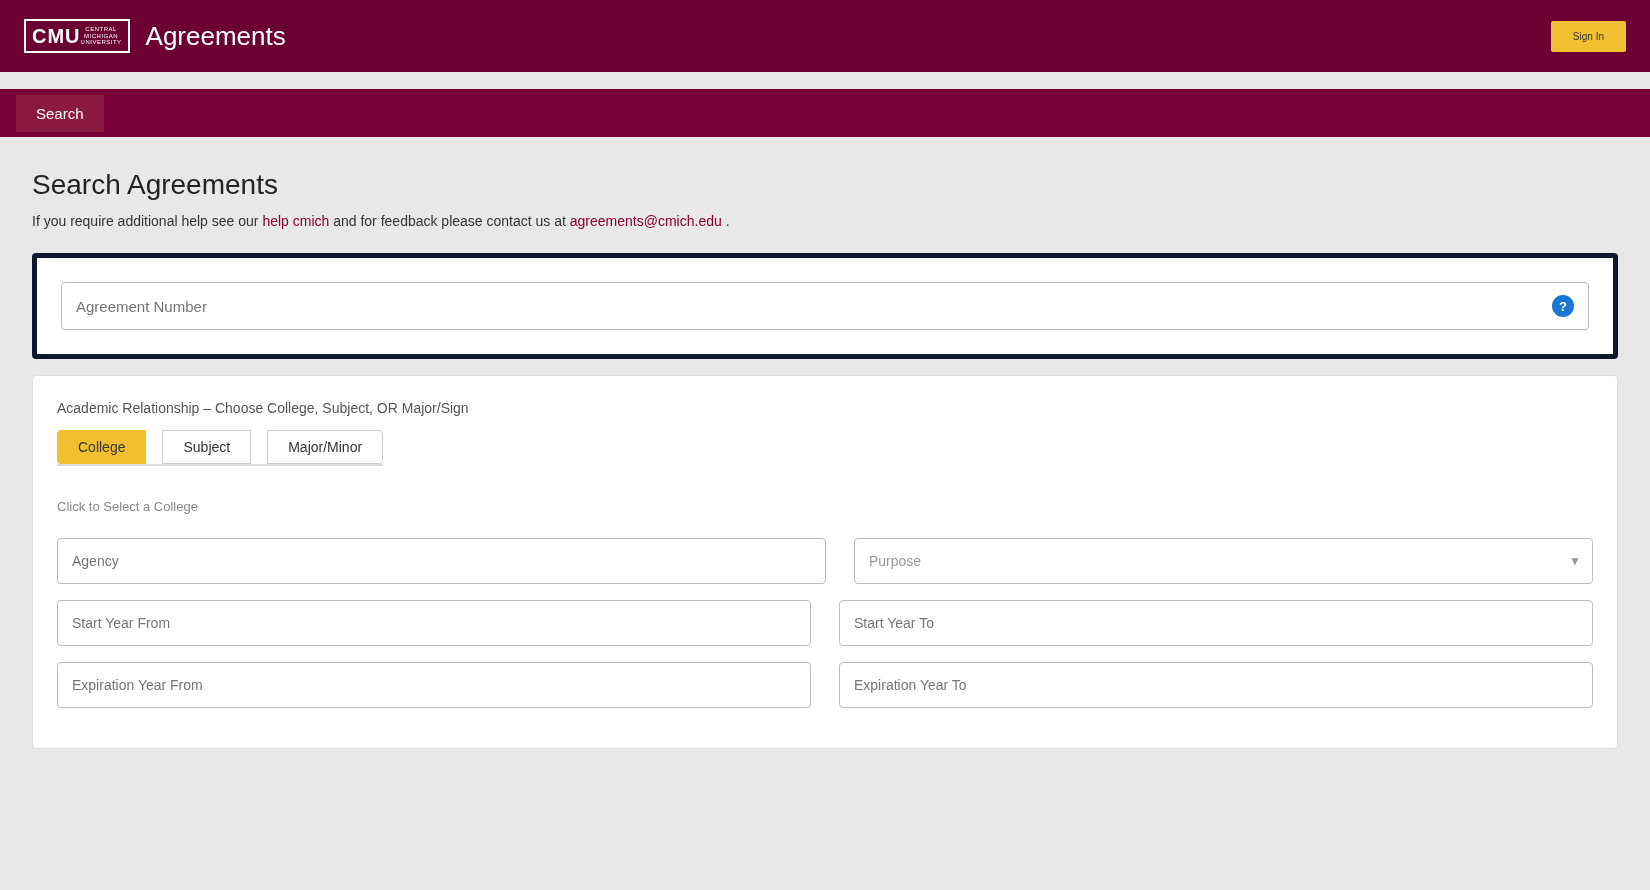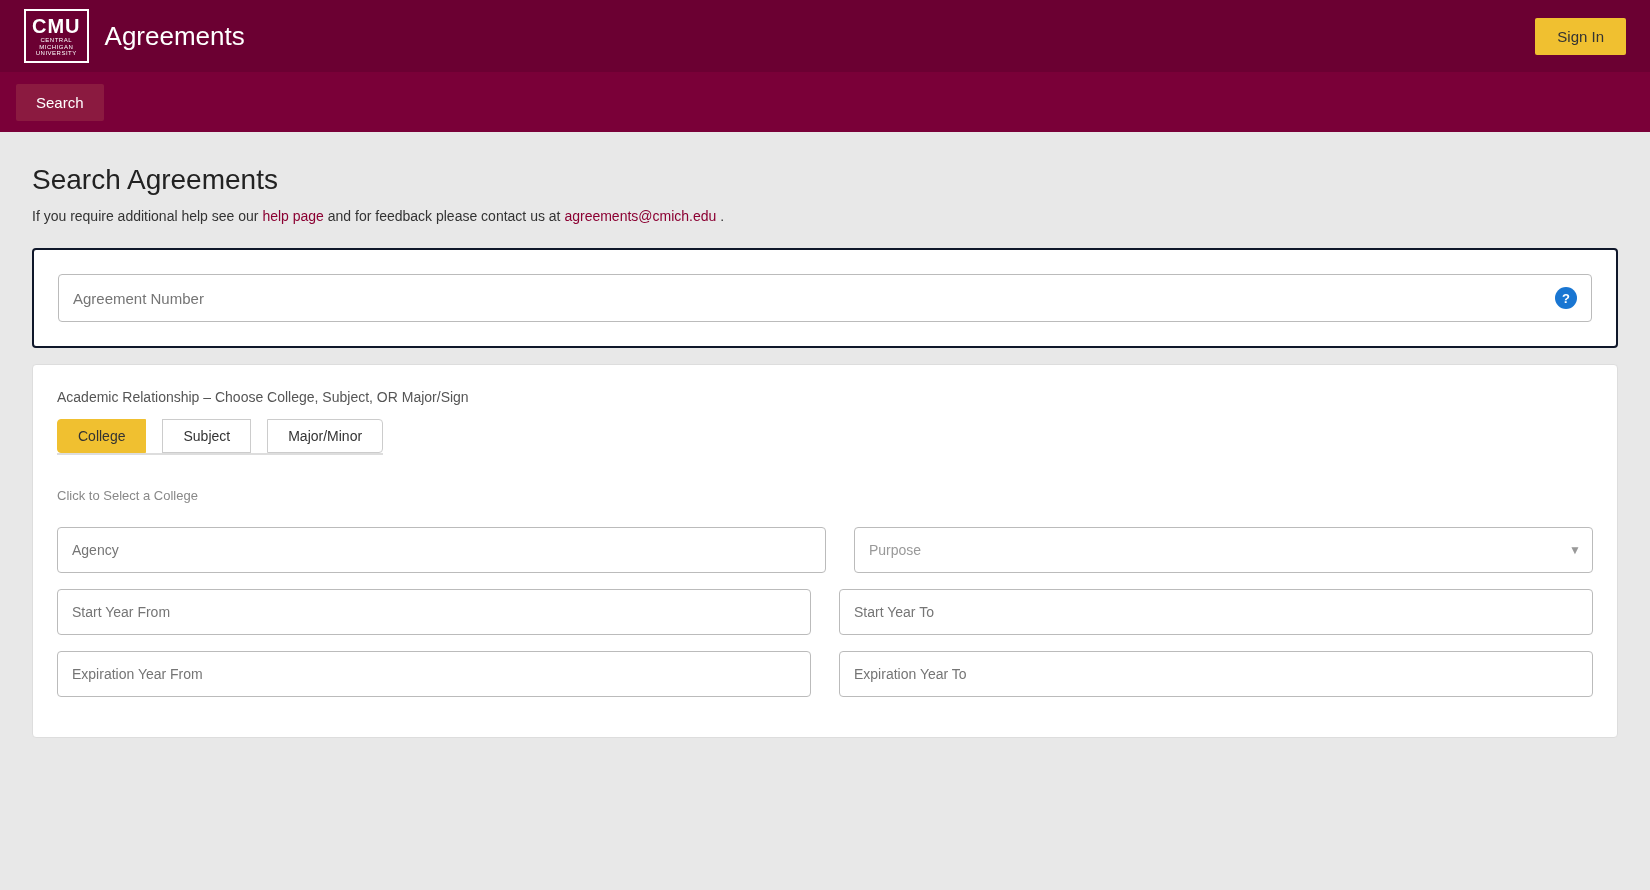--- a/index.html
+++ b/index.html
@@ -33,21 +33,21 @@
 
     .cmu-logo {
       background-color: #6b0032;
       border: 2px solid white;
       color: white;
       font-weight: bold;
       font-size: 18px;
       padding: 4px 6px;
       line-height: 1.1;
       display: flex;
-      flex-direction: column;
+      flex-direction: row;
       align-items: center;
     }
 
     .cmu-logo .cmu-text {
       font-size: 20px;
       font-weight: 900;
       letter-spacing: 1px;
     }
 
     .cmu-logo .sub-text {
@@ -64,33 +64,34 @@
       margin-left: 4px;
     }
 
     .sign-in-btn {
       position: absolute;
       right: 24px;
       background-color: #f0c030;
       color: #333;
       border: none;
       padding: 10px 22px;
-      font-size: 15px;
+      font-size: 10px;
       font-weight: 500;
       cursor: pointer;
       border-radius: 2px;
     }
 
     
     .nav-bar {
       background-color: #7a0038;
       padding: 0 16px;
       display: flex;
       align-items: center;
-      height: 60px;
+      height: 48px;
+      margin-top: 17px;
     }
 
     .nav-search-btn {
       background-color: #8b1a40;
       color: white;
       border: none;
       padding: 10px 20px;
       font-size: 15px;
       cursor: pointer;
       border-radius: 2px;
@@ -117,21 +118,21 @@
     }
 
     .help-text a {
       color: #8b0032;
       text-decoration: none;
     }
 
     
     .card {
       background-color: white;
-      border: 2px solid #0f172a;
+      border: 5px solid #0f172a;
       border-radius: 4px;
       padding: 24px;
       margin-bottom: 16px;
     }
 
     .agreement-number-field {
       display: flex;
       align-items: center;
       border: 1px solid #bbb;
       border-radius: 4px;
@@ -291,21 +292,21 @@
 </header>
 
 <nav class="nav-bar">
   <button class="nav-search-btn">Search</button>
 </nav>
 
 <main class="main-content">
   <h2 class="page-title">Search Agreements</h2>
   <p class="help-text">
     <span>If you require additional help see our </span>
-    <a href="#">help page</a>
+    <a href="#">help cmich</a>
     <span> and for feedback please contact us at </span>
     <a href="mailto:agreements@cmich.edu">agreements@cmich.edu</a>
     <span>.</span>
   </p>
 
   <div class="card">
     <div class="agreement-number-field">
       <input type="text" class="agreement-number-input" placeholder="Agreement Number" style="">
       <div class="help-icon">?</div>
     </div>

